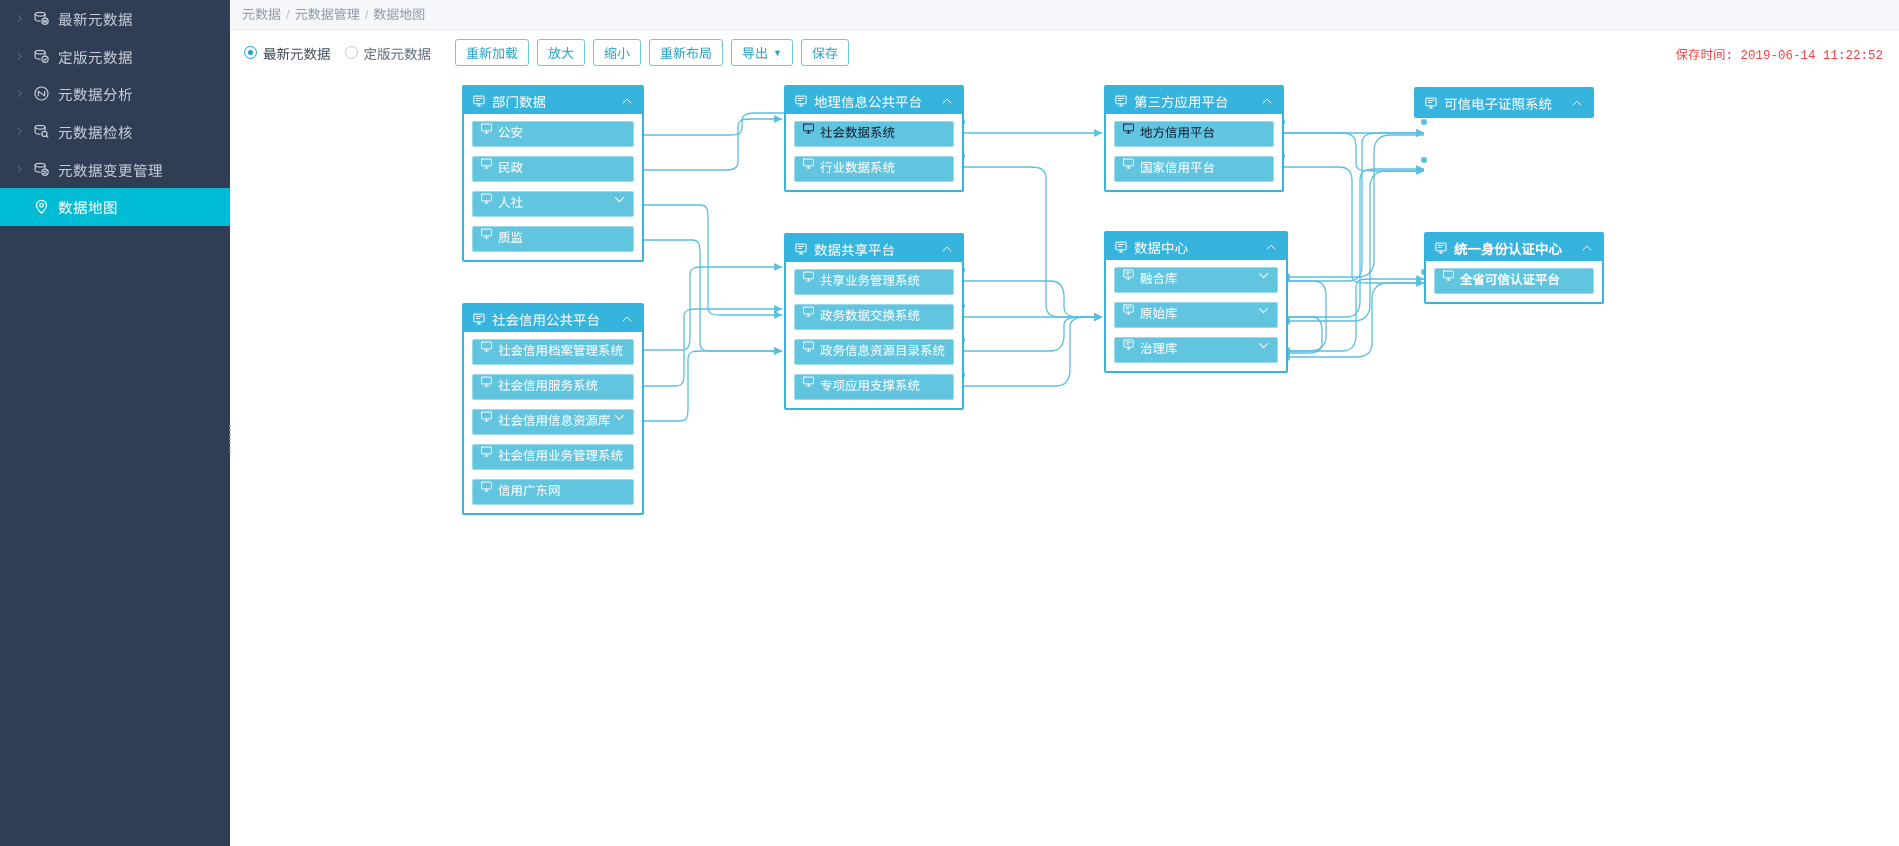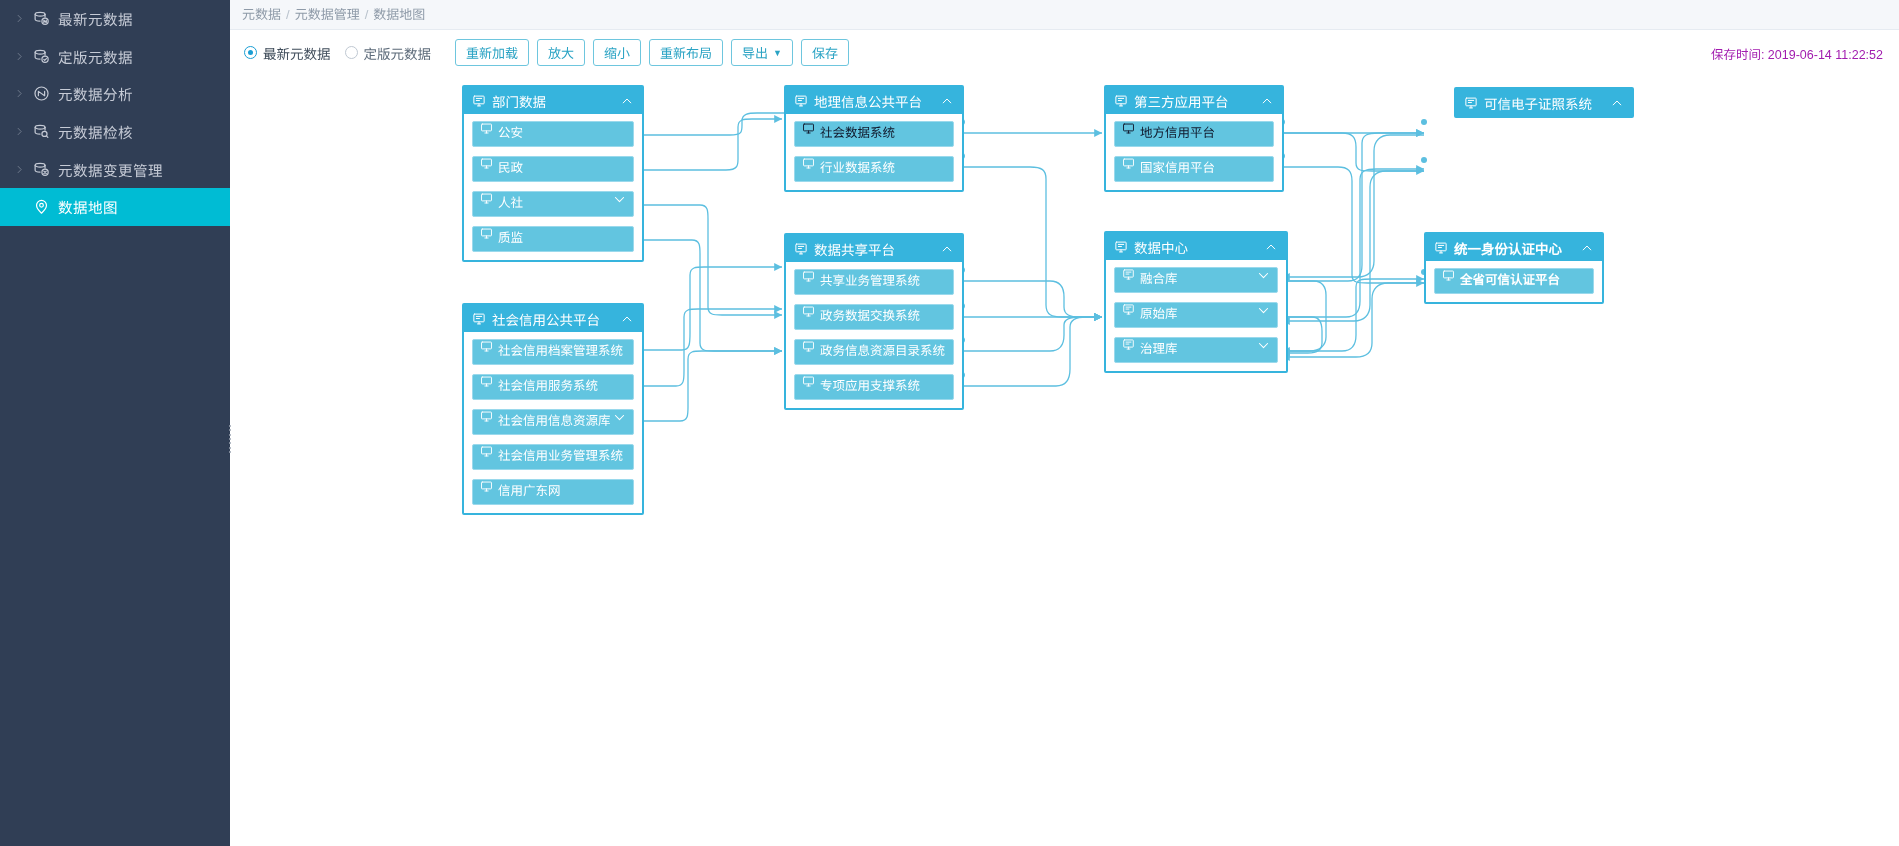--- a/index.html
+++ b/index.html
@@ -111,21 +111,21 @@
     display: inline-flex; align-items: center; justify-content: center;
     cursor: pointer; user-select: none;
     font-family: "Liberation Sans", sans-serif;
   }
   .tbtn:first-of-type { margin-left: 10px; }
   .tbtn .caret { margin-left: 5px; font-size: 9px; }
 
   #savetime {
     position: absolute; right: 16px; top: 50%;
     transform: translateY(-50%);
-    font-size: 12.5px; color: #a21caf;
+    font-size: 12.5px; color: #ef4444; font-family: Liberation Mono, monospace;
   }
 
   
   #canvas {
     position: absolute;
     left: 0; top: 75px;
     width: 1669px; height: 771px;
     overflow: hidden;
     background: #ffffff;
   }
@@ -704,21 +704,21 @@
                 </span>
                 <span class="nlabel">治理库</span>
                 <span class="nchev">
                   <svg class="ic" width="15" height="15" viewBox="0 0 24 24" fill="none" stroke="currentColor" stroke-width="1.7" stroke-linecap="round" stroke-linejoin="round">
                     <path d="M5.5 8.8L12 15.4l6.5-6.6"></path>
                   </svg>
                 </span>
               </div>
             </div>
           </div>
-          <div class="group" style="left: 1224px; top: 12px; width: 180px;">
+          <div class="group" style="left: 1184px; top: 12px; width: 180px;">
             <div class="group-head">
               <span class="ghicon">
                 <svg class="ic" width="14" height="14" viewBox="0 0 24 24" fill="none" stroke="currentColor" stroke-width="1.7" stroke-linecap="round" stroke-linejoin="round">
                   <rect x="3.2" y="3.6" width="17.6" height="13.2" rx="1.2"></rect>
                   <path d="M7.4 7.6h9.2M7.4 11.2h5.4"></path>
                   <path d="M9.4 20.4h5.2M12 16.8v3.6"></path>
                 </svg>
               </span>
               <span class="ghlabel">可信电子证照系统</span>
               <span class="ghchev">

